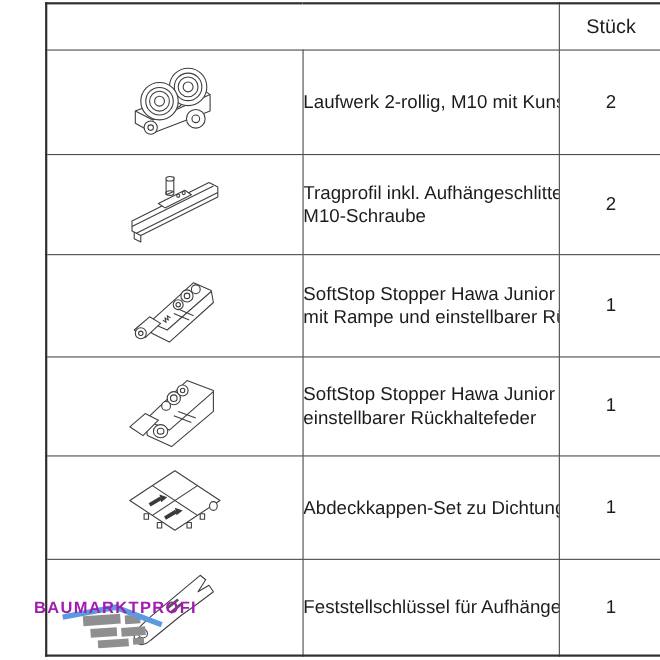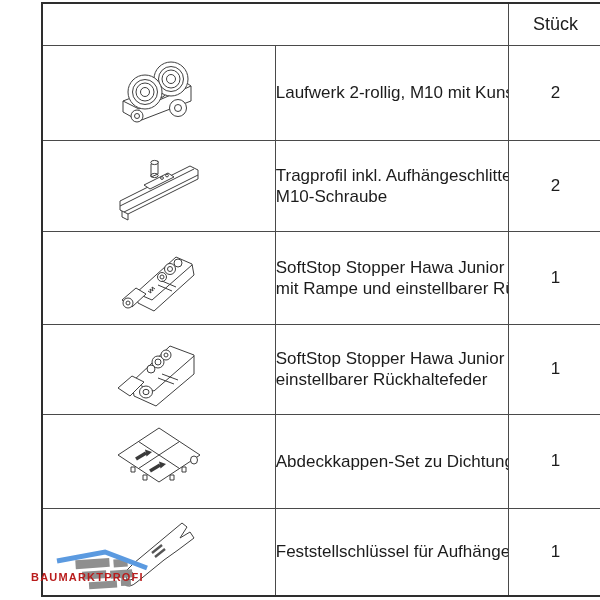--- a/index.html
+++ b/index.html
@@ -70,26 +70,26 @@
   #watermark {
     position: absolute;
     left: 28px;
     top: 540px;
     z-index: 5;
     pointer-events: none;
   }
   #watermark-text {
     position: absolute;
     left: 11px;
-    top: 571px;
+    top: 544px;
     z-index: 6;
-    font-size: 11px;
+    font-size: 15px;
     font-weight: bold;
     letter-spacing: 1.2px;
-    color: #b91c1c;
+    color: #a21caf;
     white-space: nowrap;
     pointer-events: none;
   }
 </style>
 </head>
 <body>
 
 <div id="stage">
 
   <table class="parts">

